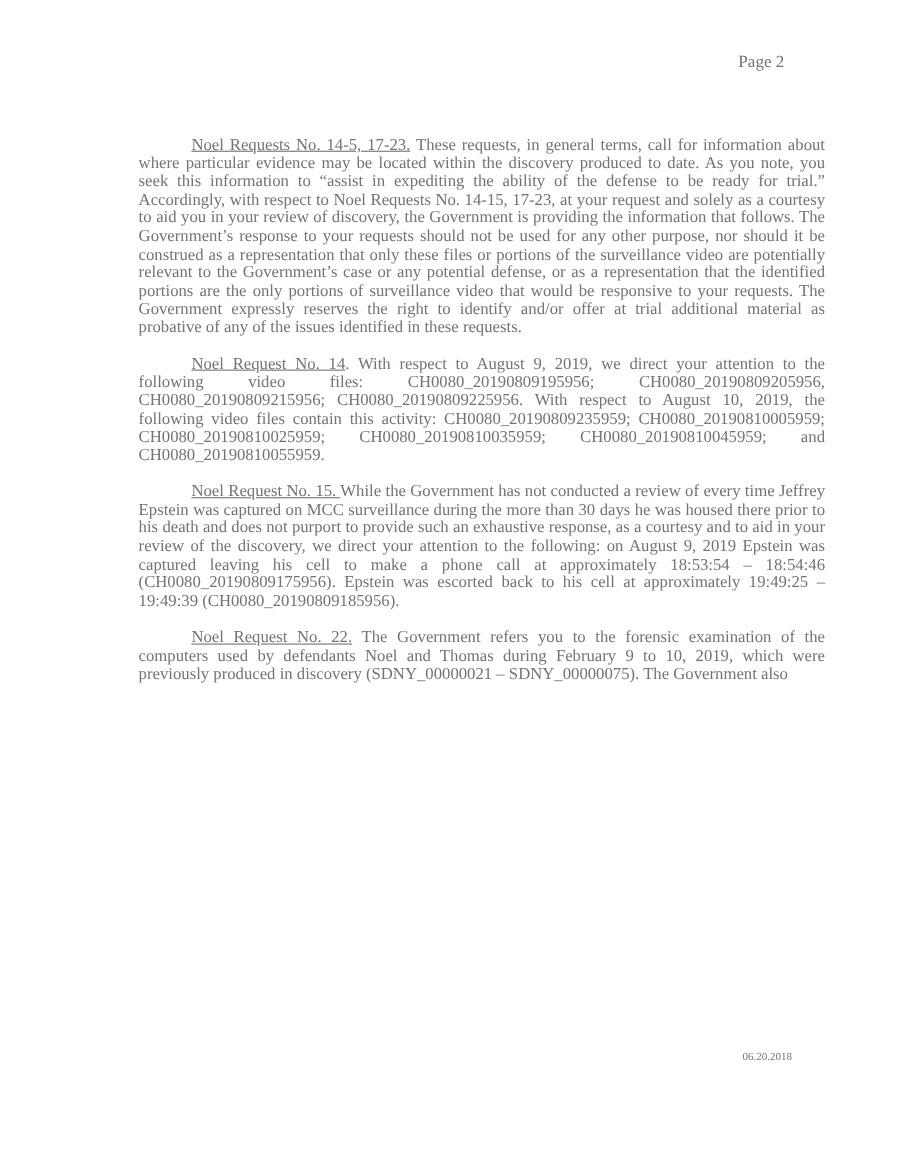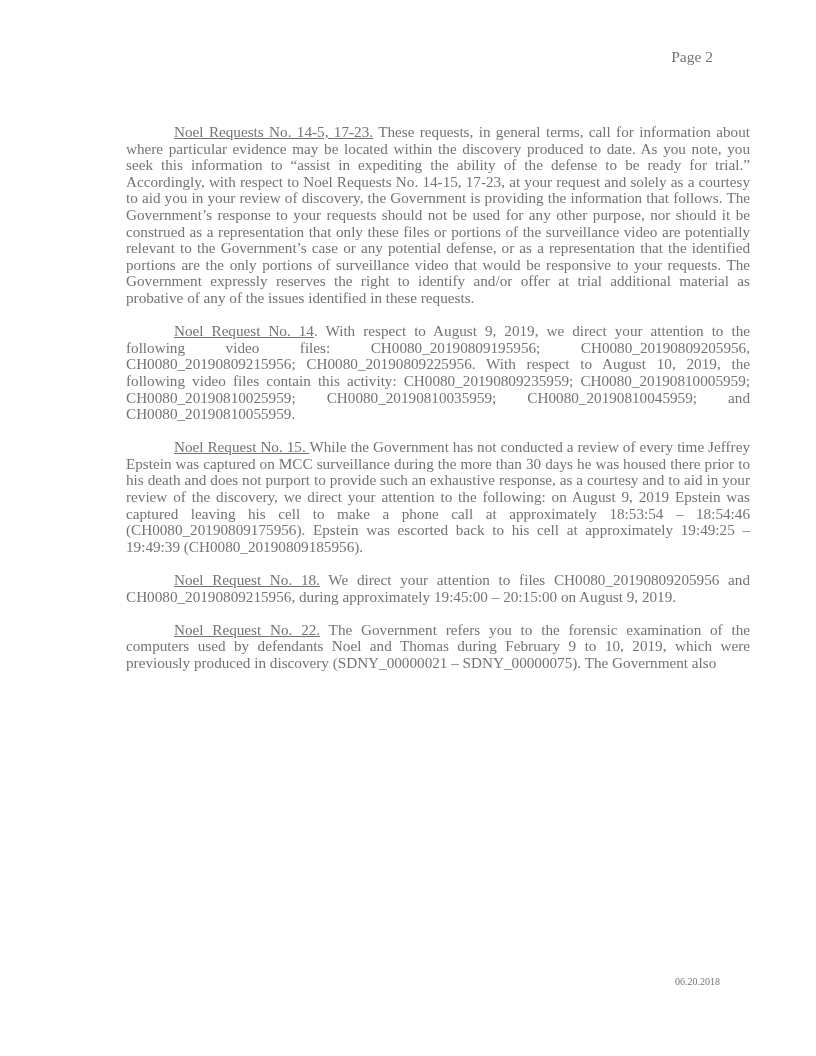--- a/index.html
+++ b/index.html
@@ -16,39 +16,38 @@
   .body {
     position: absolute; left: 96px; top: 124px; width: 624px; margin-left: 30px;
   }
   .para {
     font-size: 15.2px; line-height: 16.6px;
     text-align: justify; text-indent: 48px;
     margin: 0 0 16.6px 0;
   }
   .para .head { text-decoration: underline; }
   .footer-code {
-    position: absolute; top: 976px; right: 96px;
+    position: absolute; top: 956px; right: 96px;
     font-size: 10px; line-height: 12px; padding-left: 23px;
   }
 </style>
 </head>
 <body>
 
 <div class="page">
   <div class="page-number">Page 2</div>
 
   <div class="body">
     <p class="para"><span class="head">Noel Requests No. 14-5, 17-23.</span><span> These requests, in general terms, call for information about where particular evidence may be located within the discovery produced to date.  As you note, you seek this information to “assist in expediting the ability of the defense to be ready for trial.”  Accordingly, with respect to Noel Requests No. 14-15, 17-23, at your request and solely as a courtesy to aid you in your review of discovery, the Government is providing the information that follows.  The Government’s response to your requests should not be used for any other purpose, nor should it be construed as a representation that only these files or portions of the surveillance video are potentially relevant to the Government’s case or any potential defense, or as a representation that the identified portions are the only portions of surveillance video that would be responsive to your requests.  The Government expressly reserves the right to identify and/or offer at trial additional material as probative of any of the issues identified in these requests.</span></p>
 
     <p class="para"><span class="head">Noel Request No. 14</span><span>. With respect to August 9, 2019, we direct your attention to the following video files: CH0080_20190809195956; CH0080_20190809205956, CH0080_20190809215956; CH0080_20190809225956.  With respect to August 10, 2019, the following video files contain this activity: CH0080_20190809235959; CH0080_20190810005959; CH0080_20190810025959; CH0080_20190810035959; CH0080_20190810045959; and CH0080_20190810055959.</span></p>
 
     <p class="para"><span class="head">Noel Request No. 15. </span><span> While the Government has not conducted a review of every time Jeffrey Epstein was captured on MCC surveillance during the more than 30 days he was housed there prior to his death and does not purport to provide such an exhaustive response, as a courtesy and to aid in your review of the discovery, we direct your attention to the following: on August 9, 2019 Epstein was captured leaving his cell to make a phone call at approximately 18:53:54 – 18:54:46 (CH0080_20190809175956).  Epstein was escorted back to his cell at approximately 19:49:25 – 19:49:39 (CH0080_20190809185956).</span></p>
 
 
-    <p class="para"><span class="head">Noel Request No. 18.</span><span>  We direct your attention to files CH0080_20190809205956 and CH0080_20190809215956, during approximately 19:45:00 – 20:15:00 on August 9, 2019.</span></p>
 
 
 
 
     <p class="para"><span class="head">Noel Request No. 22.</span><span>  The Government refers you to the forensic examination of the computers used by defendants Noel and Thomas during February 9 to 10, 2019, which were previously produced in discovery (SDNY_00000021 – SDNY_00000075).  The Government also</span></p>
   </div>
 
   <div class="footer-code">06.20.2018</div>
 </div>
 

